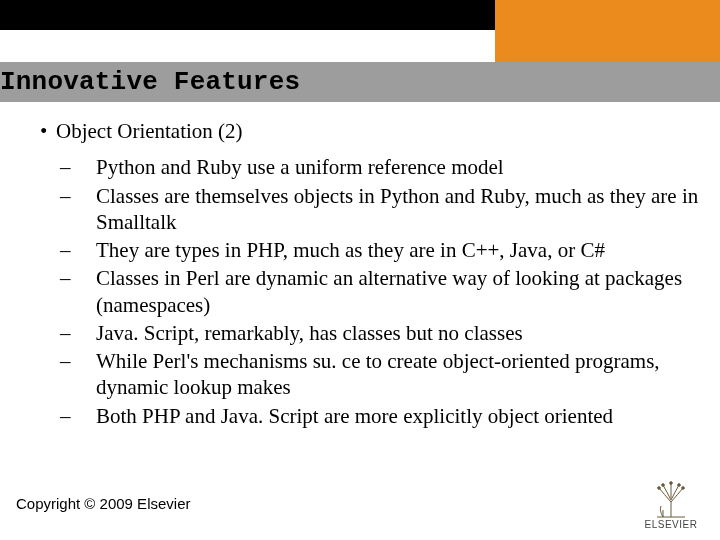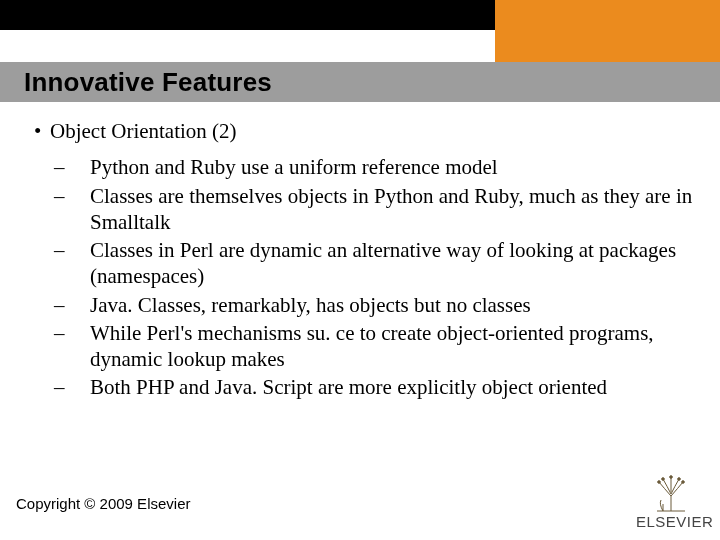--- a/index.html
+++ b/index.html
@@ -1,53 +1,54 @@
 <!DOCTYPE html>
 <html><head>
 <meta charset="utf-8">
 <style>
   * { margin: 0; padding: 0; box-sizing: border-box; }
   html, body { width: 720px; height: 540px; background: #fff; font-family: "Times New Roman", Times, serif; color: #000; overflow: hidden; }
   .slide { position: relative; width: 720px; height: 540px; }
   .top-black { position: absolute; left: 0; top: 0; width: 720px; height: 30px; background: #000; }
   .top-orange { position: absolute; right: 0; top: 0; width: 225px; height: 65px; background: #eb8b1e; }
   .title-bar { position: absolute; left: 0; top: 62px; width: 720px; height: 40px; background: #9d9d9d; display: flex; align-items: center; }
-  .title-text { font-family: Liberation Sans, sans-serif; font-weight: 900; font-size: 26px; color: #000; padding-left: 24px; letter-spacing: 0.2px; font-stretch: condensed; }
-  .content { position: absolute; left: 34px; top: 118px; width: 660px; font-size: 21px; line-height: 1.25; }
+  .title-text { font-family: Liberation Mono, monospace; font-weight: 900; font-size: 26px; color: #000; letter-spacing: 0.2px; font-stretch: condensed; }
+  .content { position: absolute; left: 40px; top: 118px; width: 660px; font-size: 21px; line-height: 1.25; }
   .l1 { padding-left: 0; text-indent: 0; margin-bottom: 10px; }
   .l1 .bul { display: inline-block; width: 16px; }
   .l2 { padding-left: 56px; text-indent: -18px; margin-top: 2px; }
   .l2 .dash { display: inline-block; width: 18px; }
   .l3 { padding-left: 86px; text-indent: -14px; font-size: 16px; margin-top: 4px; margin-bottom: 2px; }
   .l3 .dot { display: inline-block; width: 14px; }
   .em { font-style: italic; }
   .copyright { position: absolute; left: 16px; bottom: 28px; font-family: Arial, Helvetica, sans-serif; font-size: 15px; color: #000; }
   .logo { position: absolute; right: 14px; bottom: 10px; width: 70px; text-align: center; }
   .logo .tree { width: 45px; height: 38px; margin: 0 auto 1px; position: relative; }
   .logo svg { display: block; margin: 0 auto; }
-  .logo .brand { font-family: Arial, Helvetica, sans-serif; font-size: 15px; letter-spacing: 0.5px; color: #444; }
+  .logo .brand { font-family: Arial, Helvetica, sans-serif; font-size: 10px; letter-spacing: 0.5px; color: #444; }
 </style>
 </head>
 <body>
 
 <div class="slide">
   <div class="top-black"></div>
   <div class="top-orange"></div>
 
   <div class="title-bar">
     <div class="title-text">Innovative Features</div>
   </div>
 
   <div class="content">
     <div class="l1"><span class="bul">•</span><span>Object Orientation (2)</span></div>
 
     <div class="l2"><span class="dash">–</span><span>Python and Ruby use a uniform reference model</span></div>
     <div class="l2"><span class="dash">–</span><span>Classes are themselves objects in Python and Ruby, much as they are in Smalltalk</span></div>
+    <div class="l2"><span class="dash">–</span><span>They are types in PHP, much as they are in C++, Java, or C#</span></div>
     <div class="l2"><span class="dash">–</span><span>Classes in Perl are dynamic an alternative way of looking at packages (namespaces)</span></div>
-    <div class="l2"><span class="dash">–</span><span>Java. Classes, remarkably, has objects but no classes</span></div>
+    <div class="l2"><span class="dash">–</span><span>Java. Script, remarkably, has classes but no classes</span></div>
 
 
     <div class="l2"><span class="dash">–</span><span>While Perl's mechanisms su. ce to create object-oriented programs, dynamic lookup makes</span></div>
     <div class="l2"><span class="dash">–</span><span>Both PHP and Java. Script are more explicitly object oriented</span></div>
   </div>
 
   <div class="copyright">Copyright © 2009 Elsevier</div>
 
   <div class="logo">
     <div class="tree">

